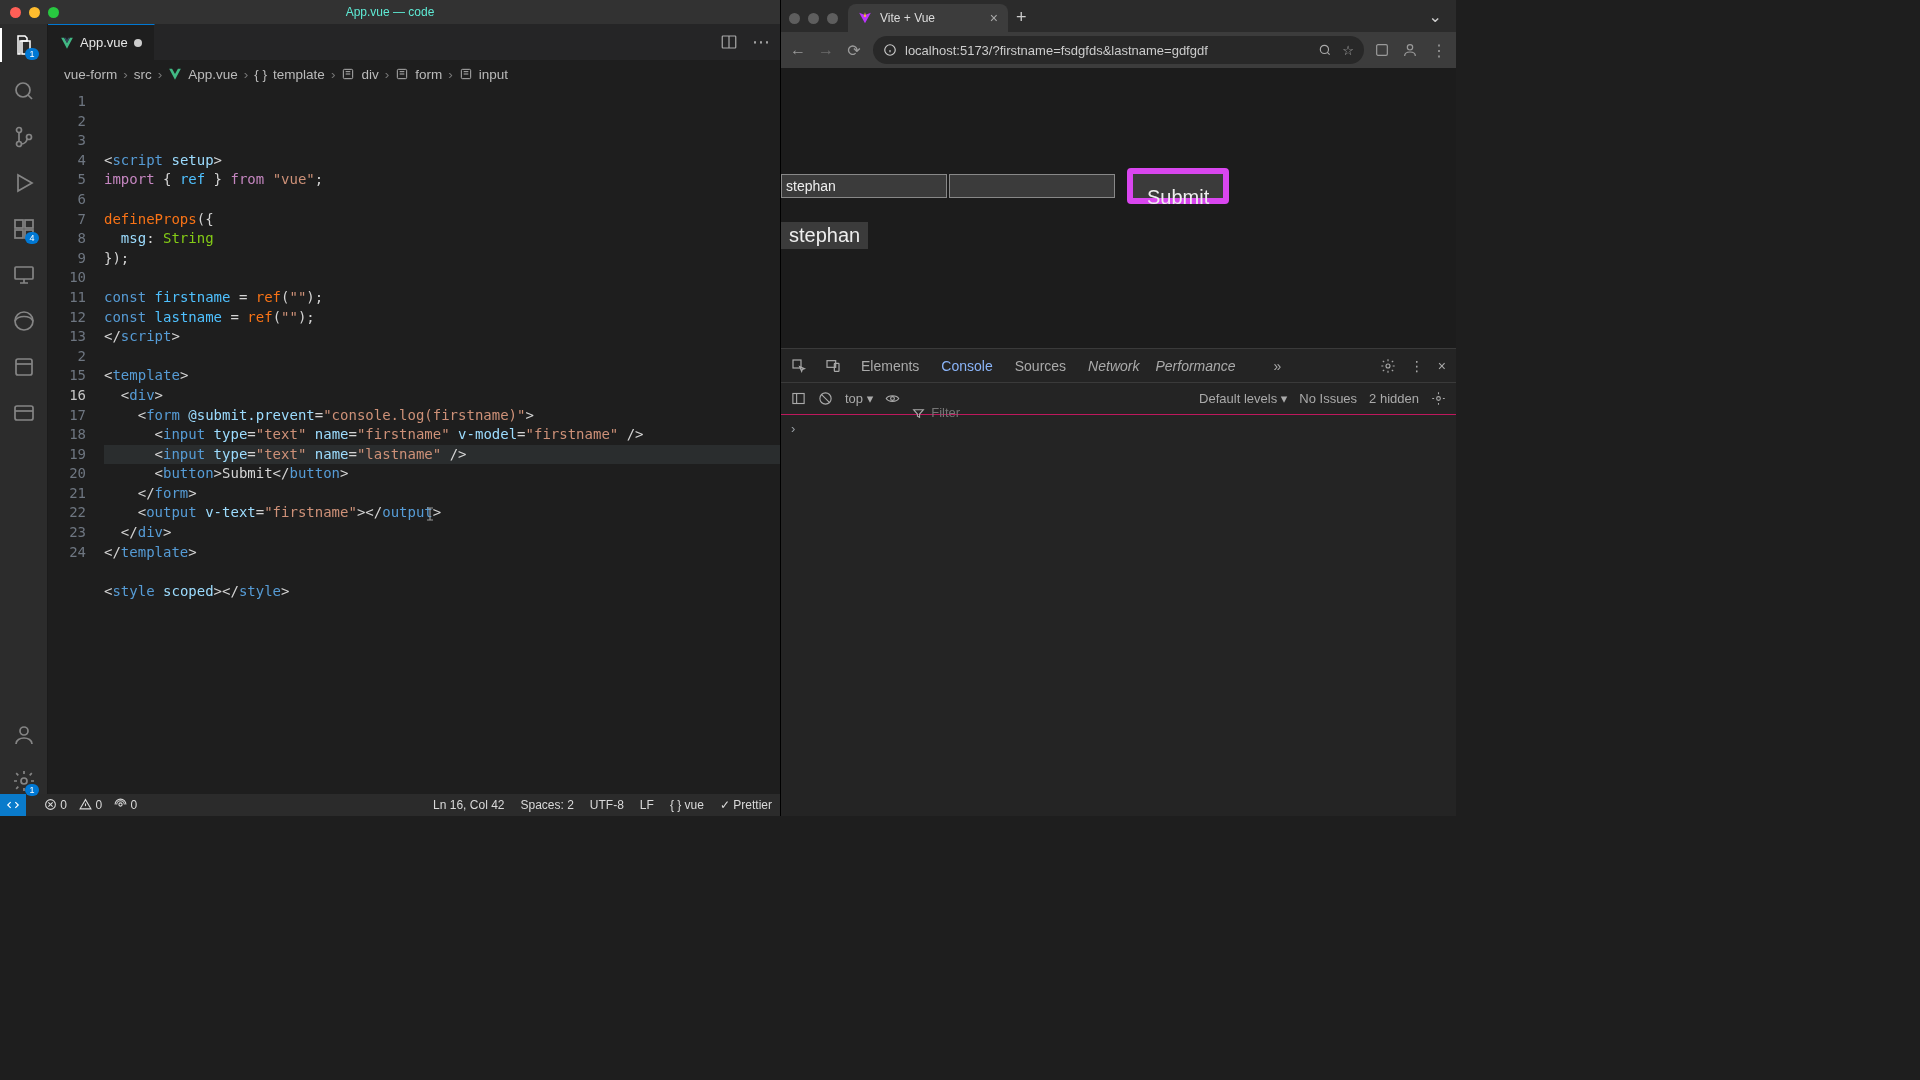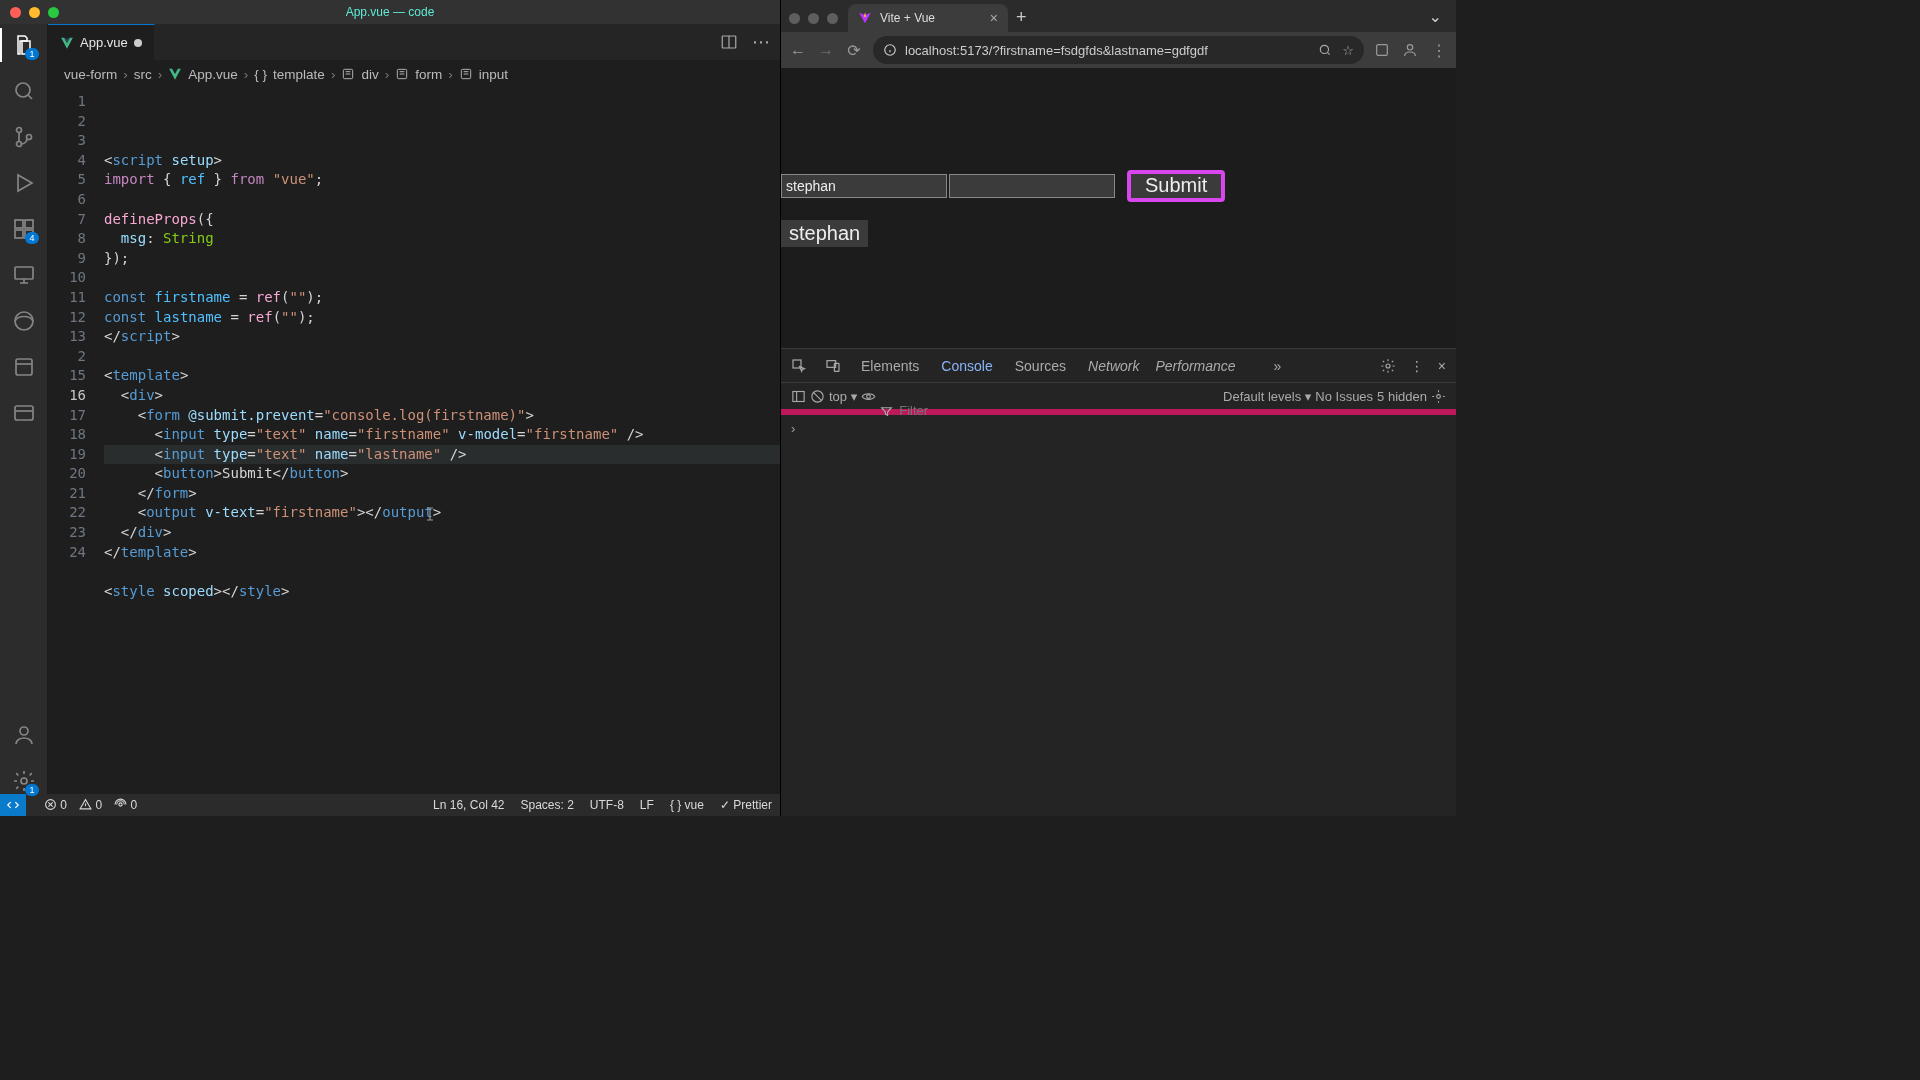--- a/index.html
+++ b/index.html
@@ -34,21 +34,21 @@
 .breadcrumbs { height:28px; display:flex; align-items:center; gap:6px; padding:0 16px; font-size:13.5px; color:#bbb; background:#1e1e1e;}
 .breadcrumbs .sep{color:#777}
 .breadcrumbs .vue-ico{color:#41b883}
 .code-area { flex:1; display:flex; font-family: Menlo, Consolas, monospace; font-size:14px; line-height:19.6px; position:relative;}
 .gutter { width:56px; text-align:right; color:#6e7681; padding:4px 18px 0 0; user-select:none; background:#1e1e1e;}
 .gutter div { height:19.6px; }
 .gutter .hl { color:#c6c6c6; }
 .code { flex:1; padding:4px 0 0 0; white-space:pre; color:#d4d4d4; overflow:hidden; position:relative;}
 .code .line { height:19.6px; }
 .code .line.hl { background:#2a2d2e; }
-.t-tag{color:#569cd6}.t-attr{color:#9cdcfe}.t-str{color:#ce9178}.t-key{color:#c586c0}.t-fn{color:#f9a8d4}.t-const{color:#4fc1ff}.t-type{color:#84cc16}
+.t-tag{color:#569cd6}.t-attr{color:#9cdcfe}.t-str{color:#ce9178}.t-key{color:#c586c0}.t-fn{color:#f97316}.t-const{color:#4fc1ff}.t-type{color:#84cc16}
 .cursor-caret { position:absolute; width:12px; height:16px; color:#888;}
 .status-bar { height:22px; background:#2b2b2b; color:#d9d9d9; display:flex; align-items:center; font-size:12px; padding:0 8px; gap:14px;}
 .status-bar .sb-left{display:flex; gap:12px; align-items:center}
 .status-bar .sb-right{margin-left:auto; display:flex; gap:16px; align-items:center}
 .status-bar .remote{background:#0a7bcb; height:100%; display:flex; align-items:center; padding:0 6px; margin-left:-8px; margin-right:4px;}
 
 .browser { flex:1; height:100%; background:#2b2b2b; display:flex; flex-direction:column; border-left:1px solid #000;}
 .browser-top { background:#2b2b2b; }
 .b-tabrow { height:32px; display:flex; align-items:flex-end; padding:0 8px;}
 .b-traffic { display:flex; gap:8px; align-items:center; margin-right:10px; margin-bottom:8px;}
@@ -59,28 +59,28 @@
 .b-newtab{color:#ccc; padding:0 8px; font-size:18px; margin-bottom:4px;}
 .b-chevron{margin-left:auto; color:#ccc; margin-bottom:6px; padding:0 6px;}
 .b-toolbar { height:36px; background:#3c3c3c; display:flex; align-items:center; padding:0 8px; gap:10px;}
 .b-nav-ico{color:#9a9a9a; width:18px; text-align:center; cursor:pointer;}
 .b-url { flex:1; height:28px; background:#282828; border-radius:14px; display:flex; align-items:center; padding:0 10px; color:#ccc; font-size:13px; gap:8px;}
 .b-url .icons-right{margin-left:auto; display:flex; gap:10px; color:#aaa;}
 .page { flex:1; background:#1c1c1c; display:flex; flex-direction:column; min-height:0;}
 .page-content { height:280px; display:flex; flex-direction:column; align-items:flex-start; justify-content:center; gap:18px; color:#eee;}
 .form-row { display:flex; gap:2px; align-items:center;}
 .form-row input { width:166px; height:24px; background:#3b3b3b; border:1px solid #888; color:#eee; font-size:14px; padding:0 4px; font-family:inherit;}
-.form-row button { height:32px; background:#3b3b3b; border:4px solid #d946ef; color:#eee; font-size:20px; padding:0 14px; margin-left:10px; border-radius:4px;}
+.form-row button { height:32px; background:#3b3b3b; border:6px solid #d946ef; color:#eee; font-size:20px; padding:12px 14px; margin-left:10px; border-radius:4px;}
 .page-content .out { background:#3b3b3b; padding:2px 8px; font-size:20px; color:#eee;}
 .devtools { flex:1; background:#242424; border-top:1px solid #3a3a3a; display:flex; flex-direction:column; min-height:0;}
 .dt-tabs { height:34px; display:flex; align-items:center; gap:18px; padding:0 10px; color:#aaa; font-size:14px; border-bottom:1px solid #3a3a3a;}
 .dt-tabs .dt-tab{cursor:pointer; padding:6px 2px;}
 .dt-tabs .dt-tab.active{ color:#8ab4f8;}
 .dt-tabs .dt-right{margin-left:auto; display:flex; gap:14px; align-items:center;}
-.dt-bar { height:32px; display:flex; align-items:center; gap:4px; padding:0 10px; color:#aaa; font-size:13px; border-bottom:6px solid #be185d;}
+.dt-bar { height:32px; display:flex; align-items:center; gap:12px; padding:0 10px; color:#aaa; font-size:13px; border-bottom:1px solid #be185d;}
 .dt-bar .filter{ flex:1; display:flex; align-items:flex-end; gap:6px;margin-top:28px; }
 .dt-bar .filter input{ background:transparent; border:none; color:#ccc; font-size:13px; outline:none; width:100%;}
 .dt-console { flex:1; padding:6px 10px; color:#9aa0a6; font-size:13px;}
 .chev{display:inline-block;transform:rotate(0)}
 svg{display:block}
 </style>
 </head>
 <body>
 
 <div class="vscode">
@@ -430,21 +430,21 @@
         <span class="filter">
           <span>
               <svg width="13" height="13" viewBox="0 0 24 24" fill="none" stroke="currentColor" stroke-width="2">
                 <path d="M3 5h18l-7 8v6l-4-2v-4z"></path>
               </svg>
             </span>
           <input placeholder="Filter" style="">
         </span>
         <span><span>Default levels</span> ▾</span>
         <span>No Issues</span>
-        <span>5 hidden</span>
+        <span>2 hidden</span>
         <span>
             <svg width="15" height="15" viewBox="0 0 24 24" fill="none" stroke="currentColor" stroke-width="1.7">
               <circle cx="12" cy="12" r="3"></circle>
               <path d="M12 2v3M12 19v3M2 12h3M19 12h3"></path>
             </svg>
           </span>
       </div>
       <div class="dt-console">
         <span class="chev">›</span>
       </div>

